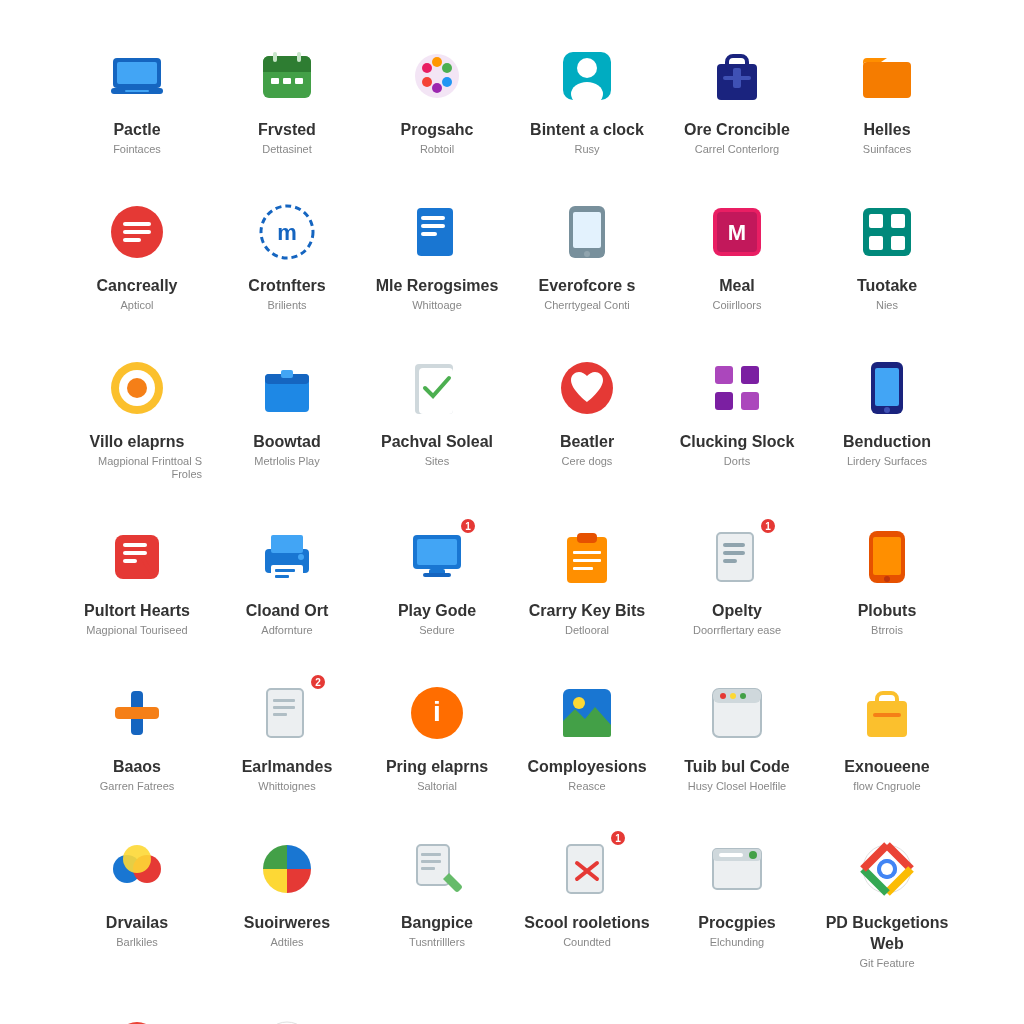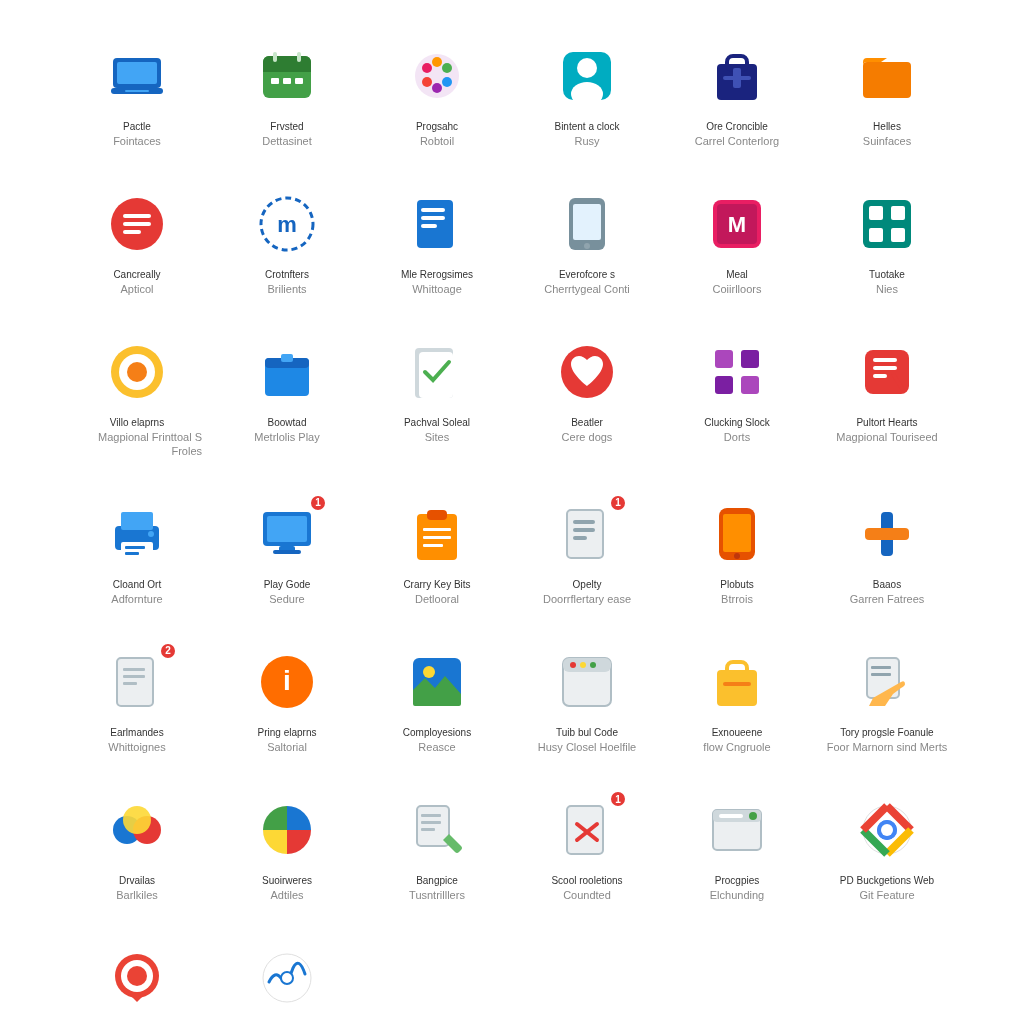--- a/index.html
+++ b/index.html
@@ -47,23 +47,24 @@
       height: 18px;
       font-size: 10px;
       display: flex;
       align-items: center;
       justify-content: center;
       font-weight: bold;
       border: 2px solid white;
       z-index: 10;
     }
     .app-name {
-      font-size: 10px;
-      font-weight: 400;
+      font-size: 16px;
+      font-weight: 700;
       color: #333;
+      text-align: center;
       line-height: 1.3;
       margin-bottom: 2px;
     }
     .app-sub {
       font-size: 11px;
       color: #888;
       text-align: right;
       line-height: 1.2;
     }
 
@@ -311,20 +312,33 @@
           </svg>
         </div>
       </div>
       <div class="app-name">Clucking Slock</div>
       <div class="app-sub">Dorts</div>
     </div>
     <div class="app-item">
       <div class="icon-wrap">
         <div class="svg-icon">
           <svg width="56" height="56" viewBox="0 0 56 56">
+            <rect x="12" y="2" width="32" height="52" rx="6" fill="#1A237E"></rect>
+            <rect x="16" y="8" width="24" height="38" rx="2" fill="#42A5F5"></rect>
+            <circle cx="28" cy="50" r="3" fill="#3F51B5"></circle>
+          </svg>
+        </div>
+      </div>
+      <div class="app-name">Benduction</div>
+      <div class="app-sub">Lirdery Surfaces</div>
+    </div>
+    <div class="app-item">
+      <div class="icon-wrap">
+        <div class="svg-icon">
+          <svg width="56" height="56" viewBox="0 0 56 56">
             <rect x="6" y="6" width="44" height="44" rx="8" fill="#E53935"></rect>
             <rect x="14" y="14" width="24" height="4" rx="2" fill="white"></rect>
             <rect x="14" y="22" width="24" height="4" rx="2" fill="white"></rect>
             <rect x="14" y="30" width="14" height="4" rx="2" fill="white"></rect>
             <path d="M34 30 L44 46" stroke="#E53935" stroke-width="4"></path>
           </svg>
         </div>
       </div>
       <div class="app-name">Pultort Hearts</div>
       <div class="app-sub">Magpional Touriseed</div>
@@ -476,34 +490,20 @@
         <div class="svg-icon">
           <svg width="56" height="56" viewBox="0 0 56 56">
             <rect x="8" y="16" width="40" height="36" rx="4" fill="#FBC02D"></rect>
             <rect x="18" y="8" width="20" height="14" rx="6" fill="none" stroke="#FBC02D" stroke-width="4"></rect>
             <rect x="14" y="28" width="28" height="4" rx="2" fill="#F57F17"></rect>
           </svg>
         </div>
       </div>
       <div class="app-name">Exnoueene</div>
       <div class="app-sub">flow Cngruole</div>
-    </div>
-    <div class="app-item">
-      <div class="icon-wrap">
-        <div class="svg-icon">
-          <svg width="56" height="56" viewBox="0 0 56 56">
-            <rect x="8" y="4" width="32" height="40" rx="4" fill="#ECEFF1" stroke="#B0BEC5" stroke-width="2"></rect>
-            <rect x="12" y="12" width="20" height="3" rx="1" fill="#90A4AE"></rect>
-            <rect x="12" y="19" width="20" height="3" rx="1" fill="#90A4AE"></rect>
-            <path d="M28 36 L42 28 Q46 26 46 30 Q46 32 42 34 L34 40 L26 52 L10 52 L14 44Z" fill="#FFB74D"></path>
-          </svg>
-        </div>
-      </div>
-      <div class="app-name">Tory progsle Foanule</div>
-      <div class="app-sub">Foor Marnorn sind Merts</div>
     </div>
     <div class="app-item">
       <div class="icon-wrap">
         <div class="svg-icon">
           <svg width="56" height="56" viewBox="0 0 56 56">
             <circle cx="18" cy="28" r="14" fill="#1976D2"></circle>
             <circle cx="38" cy="28" r="14" fill="#E53935"></circle>
             <circle cx="28" cy="18" r="14" fill="#FDD835" opacity="0.9"></circle>
           </svg>
         </div>

